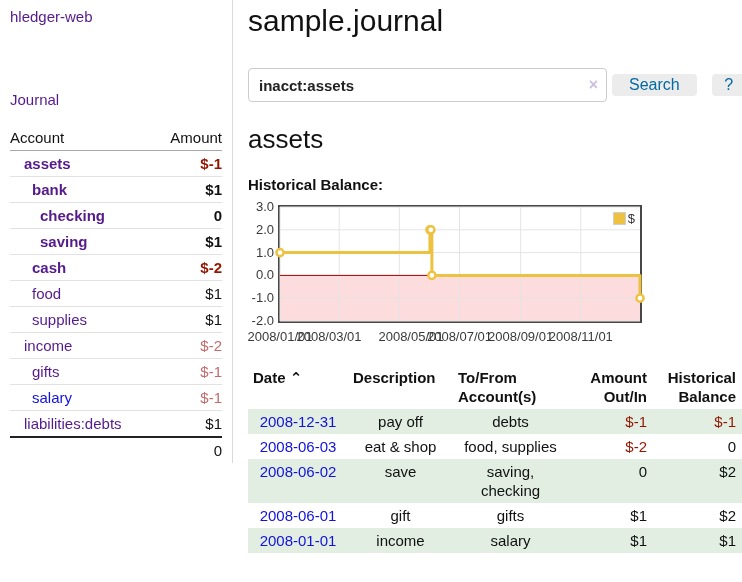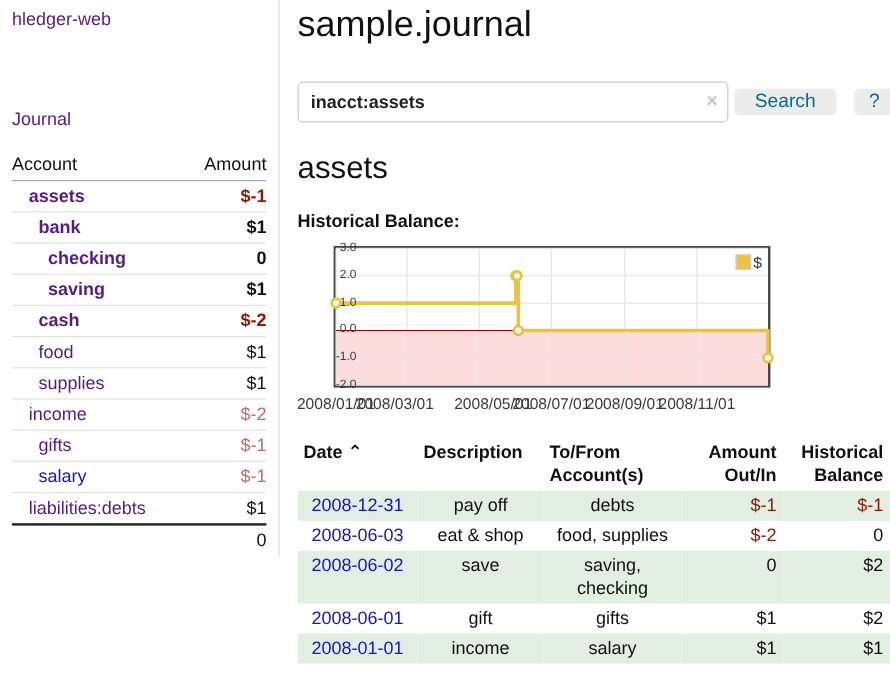--- a/index.html
+++ b/index.html
@@ -54,21 +54,21 @@
   h2.acct-heading { font-size:26px; font-weight:normal; margin:22px 0 0 0; line-height:30px; }
   .chart-label { font-weight:bold; margin-top:22px; font-size:15px; }
 
   
   .chart-wrap { position:relative; margin-top:10px; height:140px; width:420px; }
   .plot {
     position:absolute; left:30px; top:2px; width:364px; height:118px;
     border:2px solid #474747; background:#fff;
   }
   .plot svg { position:absolute; left:0; top:0; overflow:visible; }
-  .ytick { position:absolute; width:26px; text-align:right; font-size:10px; color:#3a3a3a; line-height:14px;margin-left:23px; }
+  .ytick { position:absolute; width:26px; text-align:right; font-size:13px; color:#3a3a3a; line-height:14px; }
   .xtick { position:absolute; top:126px; width:72px; text-align:center; font-size:13px; color:#3a3a3a; white-space:nowrap; }
   .legend { position:absolute; right:5px; top:4px; display:flex; align-items:center; }
   .legend .swatch { width:13px; height:13px; background:var(--gold); border:1px solid #cfcfcf; display:inline-block; }
   .legend .lbl { font-size:13px; color:#333; margin-left:2px; }
 
   
   table.register { border-collapse:collapse; margin-top:22px; width:494px; table-layout:fixed; }
   table.register col.c-date { width:100px; }
   table.register col.c-desc { width:105px; }
   table.register col.c-acct { width:115px; }

